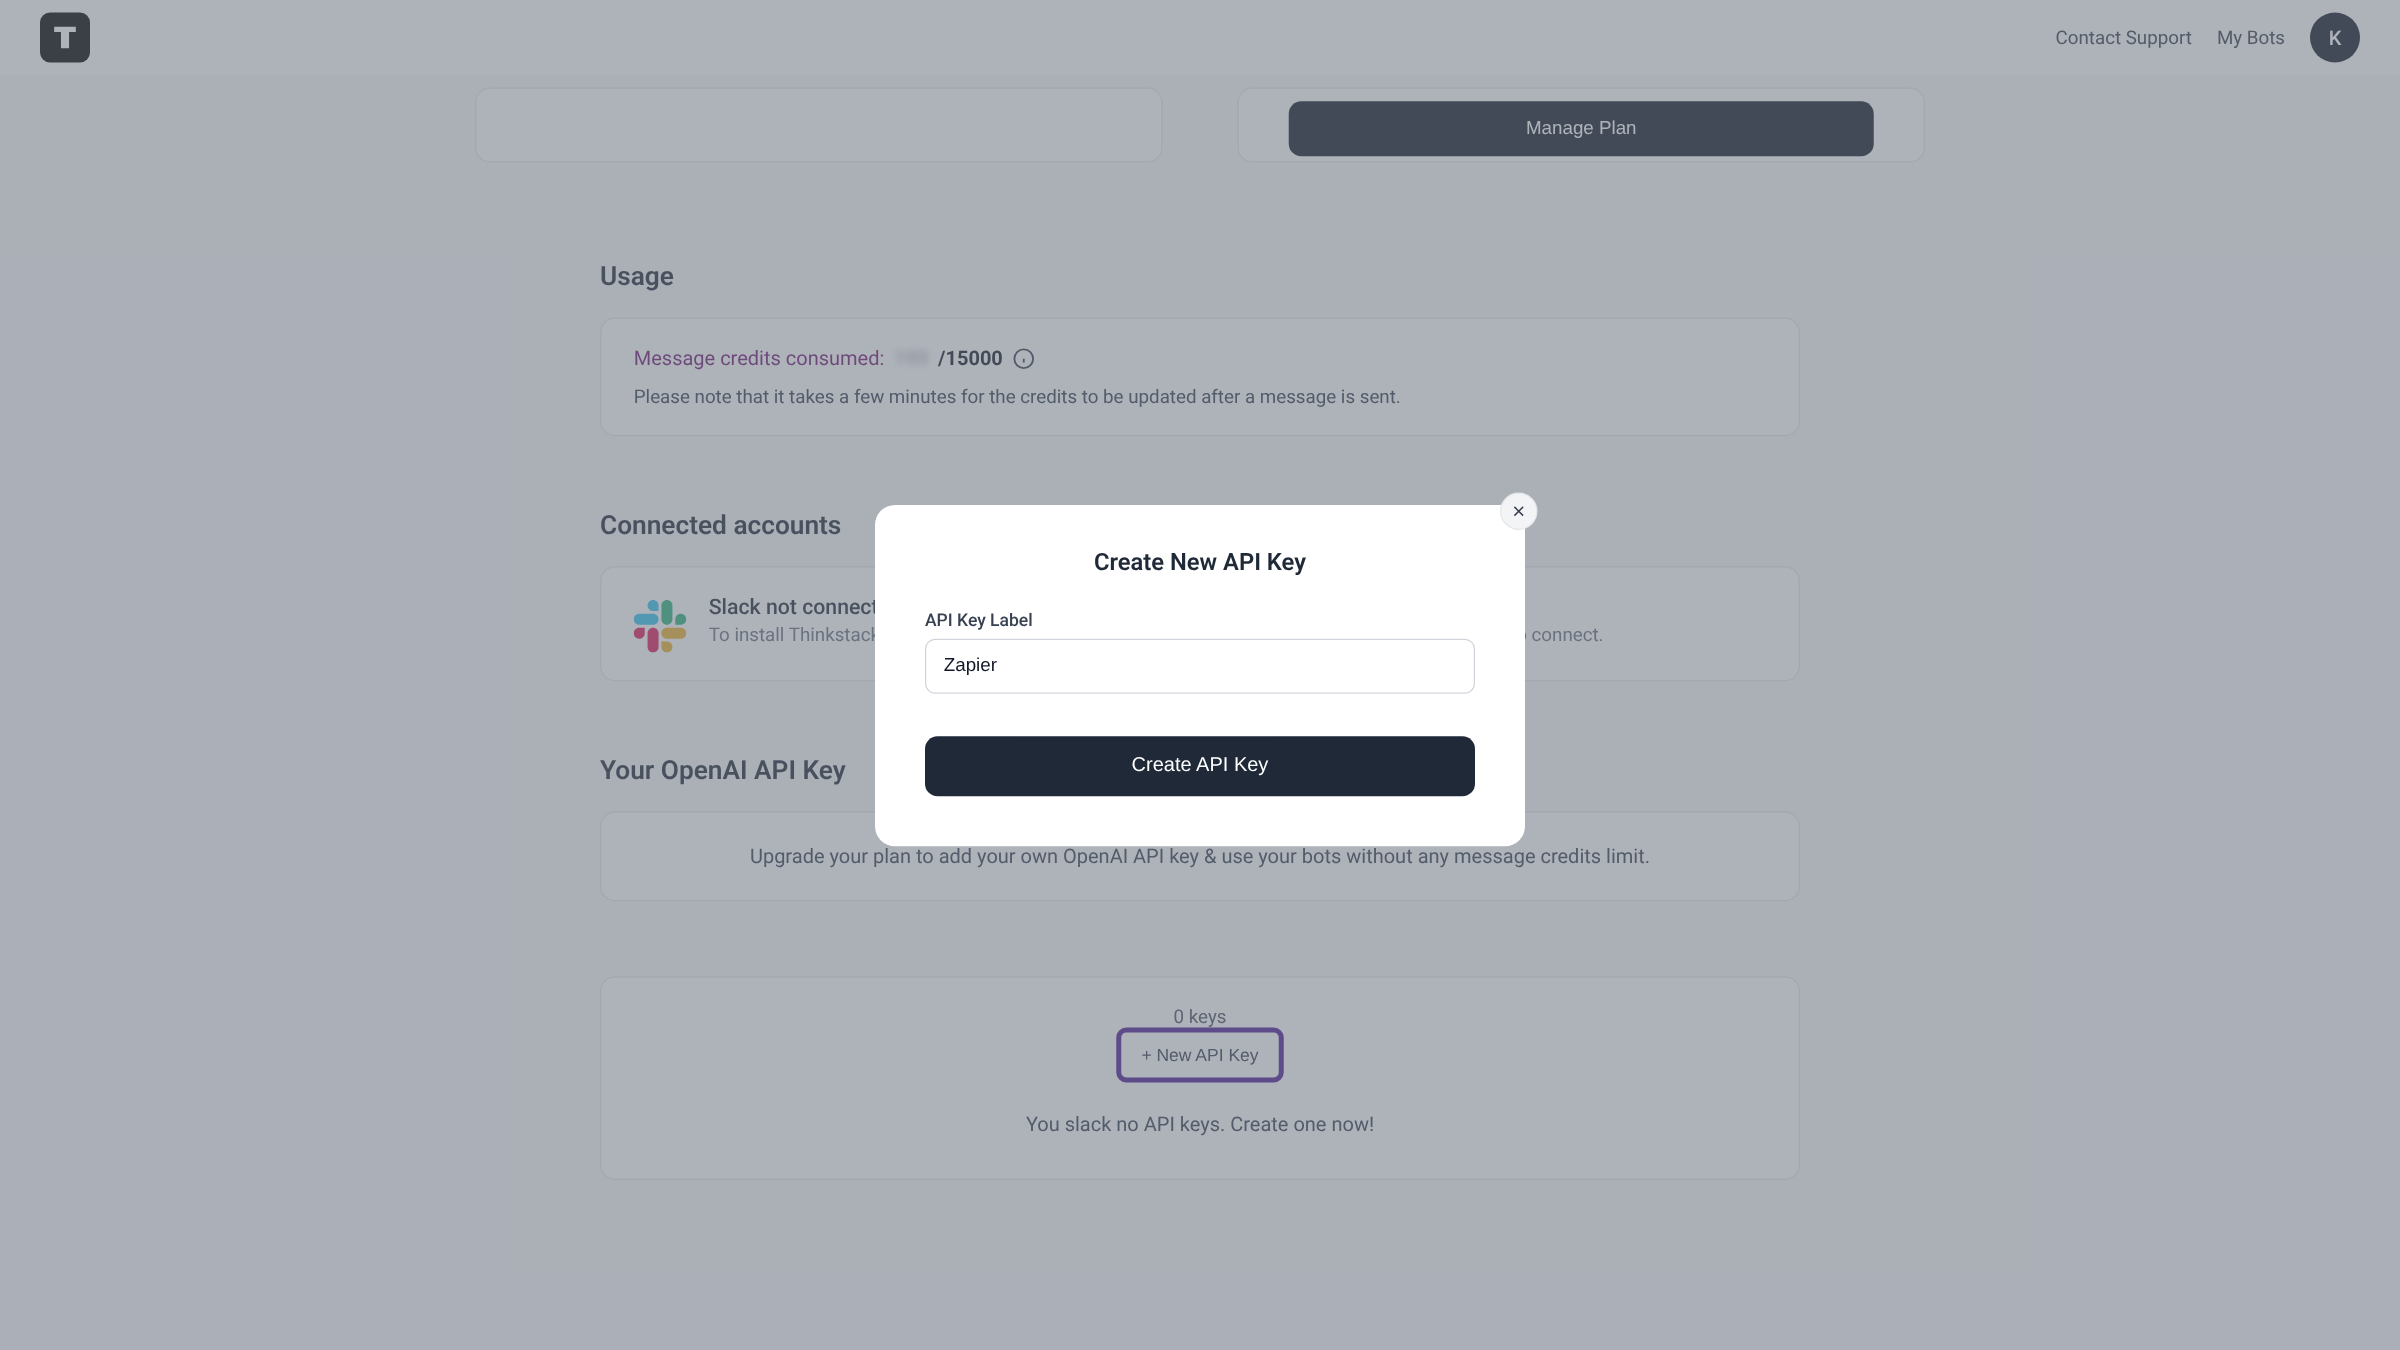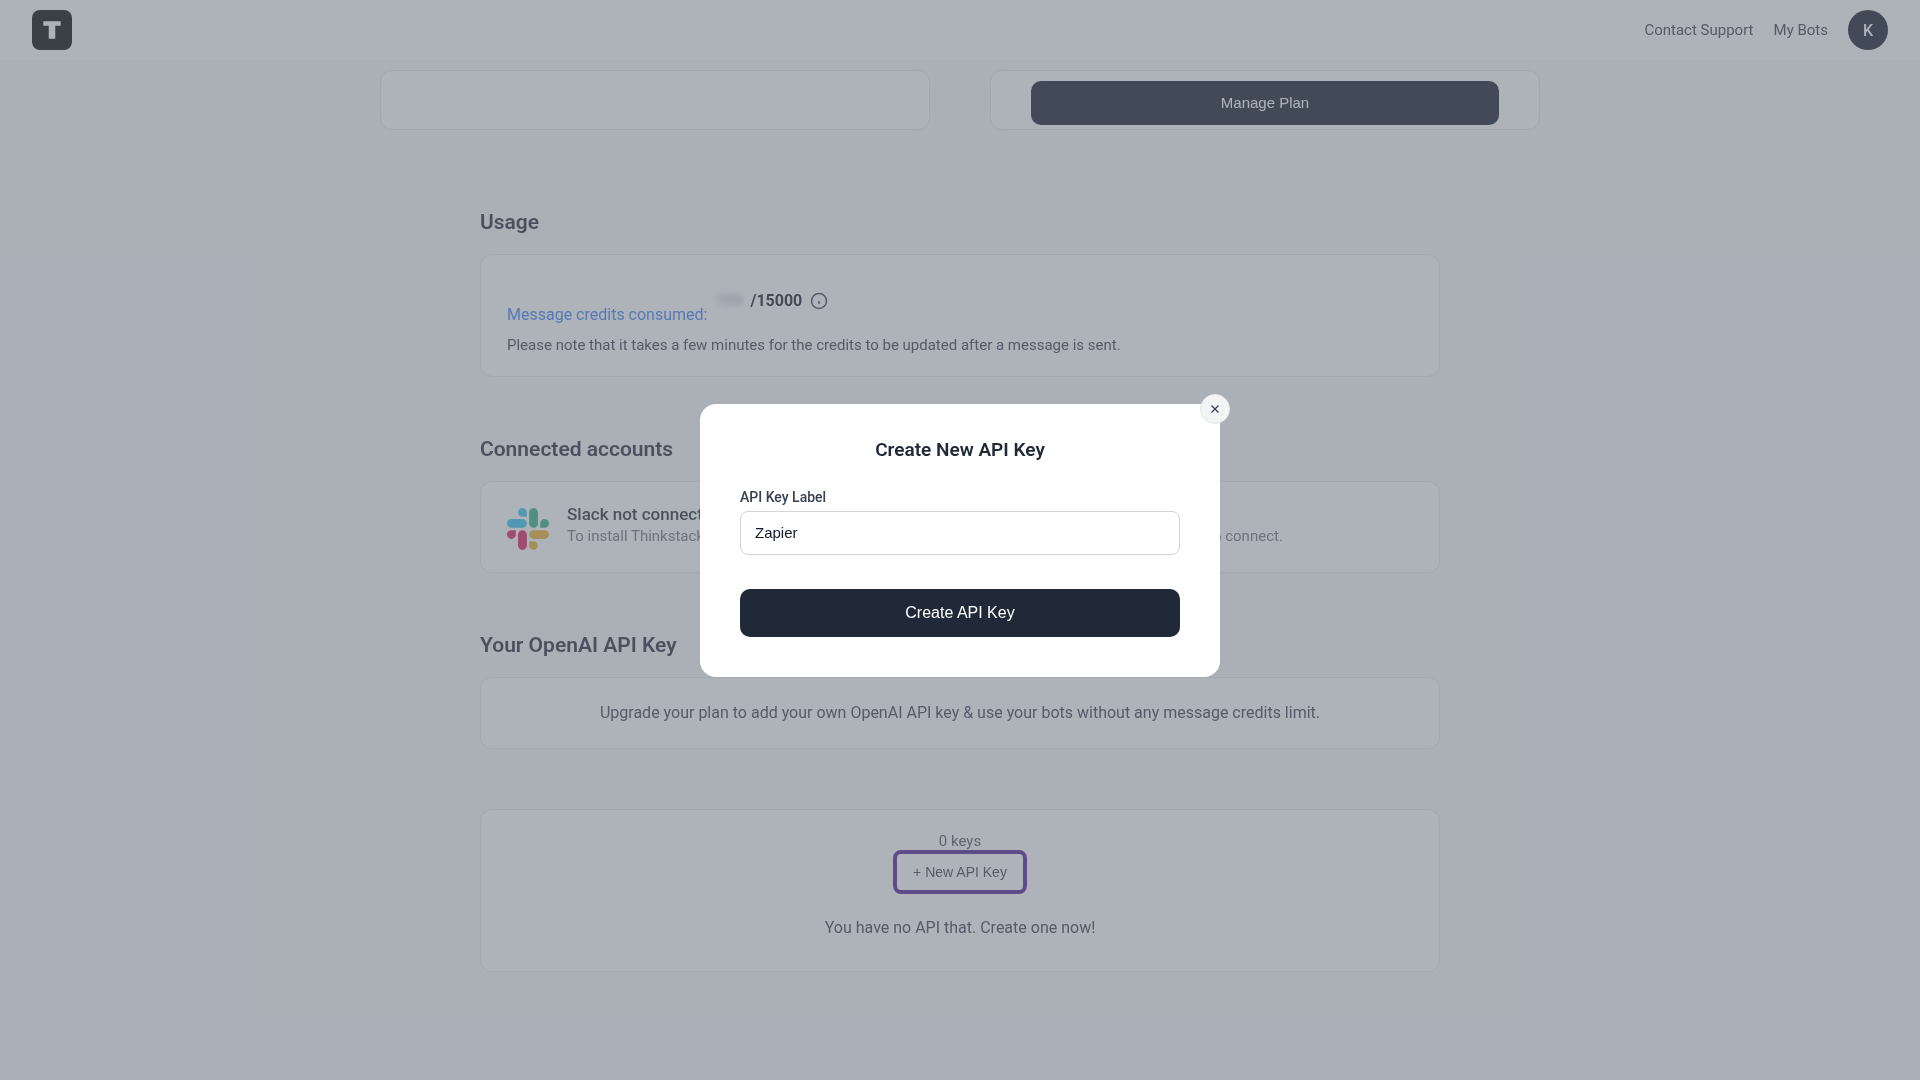--- a/index.html
+++ b/index.html
@@ -116,22 +116,21 @@
       margin-bottom: 60px;
     }
     .usage-row {
       display: flex;
       align-items: center;
       gap: 8px;
       font-size: 16px;
       margin-bottom: 12px;
     }
     .usage-label {
-      color: #3b82f6;
-      margin-top: 28px;
+      color: #701a75;
     }
     .usage-count-blur {
       color: #9ca3af;
       filter: blur(3px);
     }
     .usage-total {
       font-weight: 700;
       color: #111827;
     }
     .info-icon {
@@ -336,21 +335,21 @@
     <div class="section-title">Your OpenAI API Key</div>
     <div class="section-card">
       <div class="openai-text">Upgrade your plan to add your own OpenAI API key &amp; use your bots without any message credits limit.</div>
     </div>
 
     <div class="section-card">
       <div class="keys-row">
         <span class="keys-count">0 keys</span>
         <button class="new-key-btn">+ New API Key</button>
       </div>
-      <div class="no-keys-text">You have no API that. Create one now!</div>
+      <div class="no-keys-text">You slack no API keys. Create one now!</div>
     </div>
 
   </div>
 </div>
 
 <div class="modal-overlay">
   <div class="modal">
     <div class="modal-close">
       <svg viewBox="0 0 24 24" fill="none">
         <line x1="6" y1="6" x2="18" y2="18"></line>

